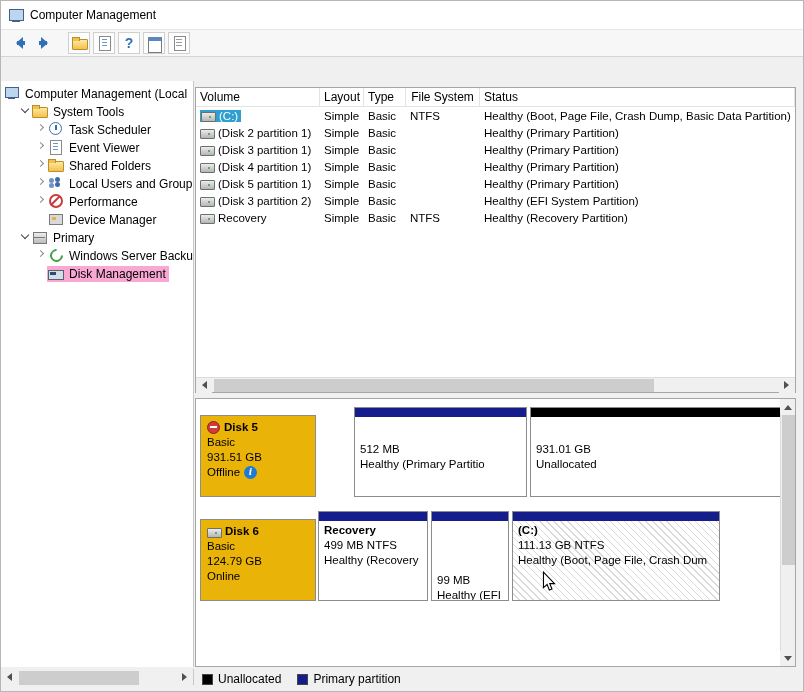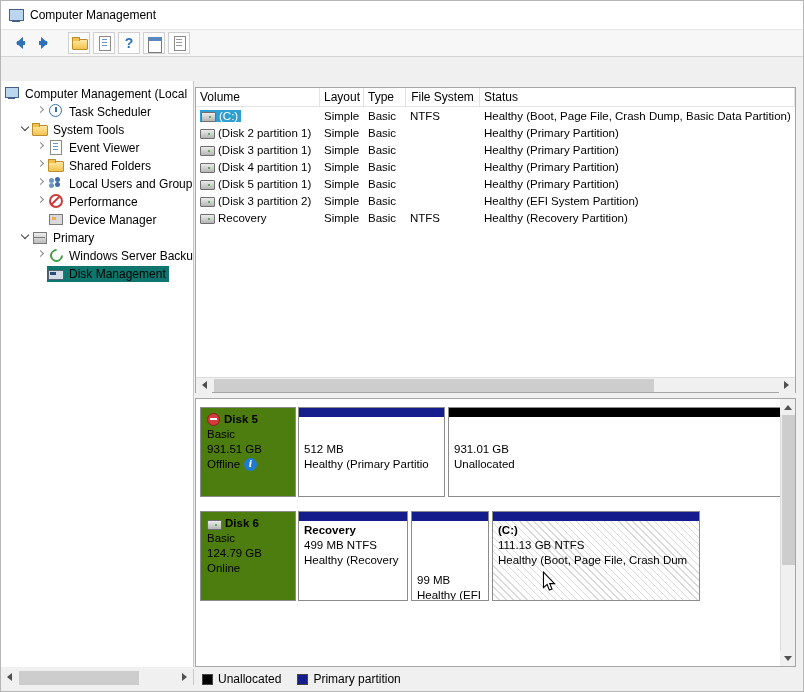--- a/index.html
+++ b/index.html
@@ -65,21 +65,21 @@
   .i-info::after { content:"i"; color:#fff; font-size:9px; font-weight:bold; font-style:italic; font-family:"DejaVu Serif",serif; }
 
   
   .content { position:absolute; top:80px; left:0; right:0; bottom:24px; display:flex; background:#f0f0f0; }
   .tree-panel { width:193px; flex:none; background:#fff; border-right:1px solid #c8c8c8; overflow:hidden; padding-top:5px; }
   .tree-item { display:flex; align-items:flex-start; height:18px; white-space:nowrap; overflow:hidden; cursor:default; }
   .tree-item .tlabel { padding:1px 3px; }
   .tree-item.lvl0 { padding-left:2px; }
   .tree-item.lvl1 { padding-left:18px; }
   .tree-item.lvl2 { padding-left:34px; }
-  .tree-item.selected .selwrap { background:#0f766e; }
+  .tree-item.selected .selwrap { background:#f9a8d4; }
   .selwrap { display:flex; align-items:center; }
   .exp { width:12px; height:12px; position:relative; flex:none; }
   .exp.collapsed::after { content:""; position:absolute; left:3px; top:3px; width:4px; height:4px; border-right:1px solid #8a8a8a; border-bottom:1px solid #8a8a8a; transform:rotate(-45deg); }
   .exp.expanded::after { content:""; position:absolute; left:3px; top:2px; width:5px; height:5px; border-right:1.5px solid #404040; border-bottom:1.5px solid #404040; transform:rotate(45deg); }
   .tree-item .icon { margin:0 3px 0 1px; }
 
   .right-wrap { flex:1; display:flex; flex-direction:column; padding:6px 7px 0 1px; }
 
   
   .volume-panel { height:306px; flex:none; background:#fff; border:1px solid #a6a6a6; display:flex; flex-direction:column; }
@@ -106,21 +106,21 @@
   .splitter { height:5px; flex:none; background:#f0f0f0; }
 
   
   .graph-panel { flex:1; background:#fff; border:1px solid #a6a6a6; position:relative; overflow:hidden; }
   .graph-inner { position:absolute; left:0; top:0; right:15px; bottom:0; padding:8px 2px 0 2px; }
   .vscroll { position:absolute; right:0; top:0; bottom:0; width:15px; background:#f0f0f0; border-left:1px solid #dcdcdc; display:flex; flex-direction:column; align-items:center; }
   .vscroll .sb-track { width:15px; flex:1; }
   .sb-thumb-v { position:absolute; left:1px; width:13px; background:#cdcdcd; }
 
   .disk-strip { display:flex; height:90px; margin-left:2px; margin-bottom:14px; }
-  .disk-info { width:96px; flex:none; background:#4d7c0f; border:1px solid #8c8c8c; padding:4px 6px; font-size:11.5px; line-height:15px; }
+  .disk-info { width:116px; flex:none; background:#eab308; border:1px solid #8c8c8c; padding:4px 6px; font-size:11.5px; line-height:15px;margin-top:8px; }
   .disk-info .dname { display:flex; align-items:center; gap:3px; font-weight:bold; }
   .disk-info .dstate { display:flex; align-items:center; }
   .parts { display:flex; gap:3px; margin-left:2px; }
   .partition { border:1px solid #8c8c8c; display:flex; flex-direction:column; background:#fff; }
   .pbar { height:9px; flex:none; }
   .pbar.primary { background:#151d8c; }
   .pbar.unallocated { background:#000000; }
   .pbody { flex:1; padding:2px 5px; font-size:11.5px; line-height:15px; overflow:hidden; display:flex; flex-direction:column; }
   .pbody.centered { justify-content:center; }
   .pbody .pline { min-height:15px; white-space:nowrap; overflow:hidden; }
@@ -180,29 +180,29 @@
       </button>
   </div>
 
   <div class="content">
 
     <div class="tree-panel">
       <div class="tree-item lvl0">
         <span class="icon i-computer"></span>
         <span class="tlabel">Computer Management (Local</span>
       </div>
-      <div class="tree-item lvl2">
-        <span class="exp collapsed"></span>
-        <span class="icon i-clock"></span>
-        <span class="tlabel">Task Scheduler</span>
-      </div>
       <div class="tree-item lvl1">
         <span class="exp expanded"></span>
         <span class="icon i-folder"></span>
         <span class="tlabel">System Tools</span>
+      </div>
+      <div class="tree-item lvl2">
+        <span class="exp collapsed"></span>
+        <span class="icon i-clock"></span>
+        <span class="tlabel">Task Scheduler</span>
       </div>
       <div class="tree-item lvl2">
         <span class="exp collapsed"></span>
         <span class="icon i-doc"></span>
         <span class="tlabel">Event Viewer</span>
       </div>
       <div class="tree-item lvl2">
         <span class="exp collapsed"></span>
         <span class="icon i-folder"></span>
         <span class="tlabel">Shared Folders</span>
@@ -352,21 +352,21 @@
                   <span>Disk 5</span>
                 </div>
               <div>Basic</div>
               <div>931.51 GB</div>
               <div class="dstate">
                   <span>Offline</span>
                   <span class="i-info"></span>
                 </div>
             </div>
             <div class="parts">
-              <div class="partition" style="width:147px;">
+              <div class="partition" style="width:173px;margin-left:36px;">
                 <div class="pbar primary"></div>
                 <div class="pbody centered">
                   <div class="pline">512 MB</div>
                   <div class="pline">Healthy (Primary Partitio</div>
                 </div>
               </div>
               <div class="partition" style="width:336px;">
                 <div class="pbar unallocated"></div>
                 <div class="pbody centered">
                   <div class="pline">931.01 GB</div>

